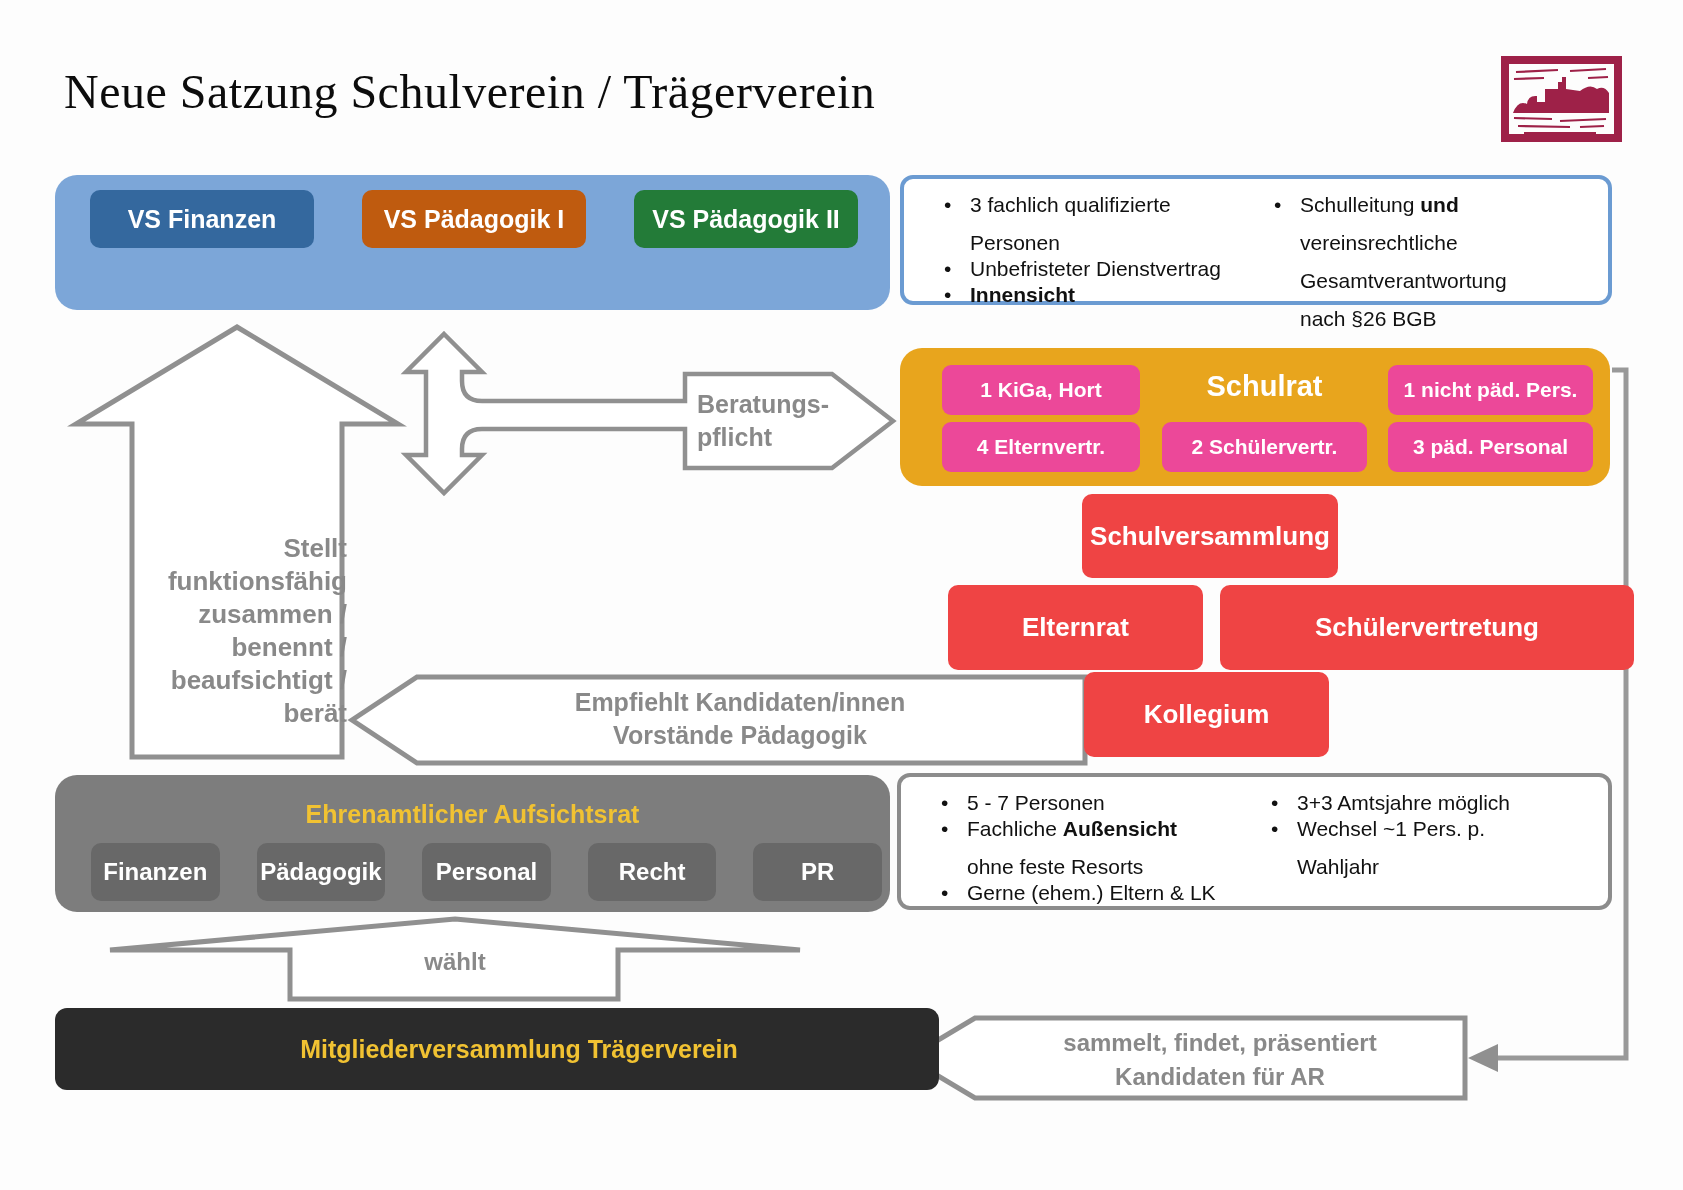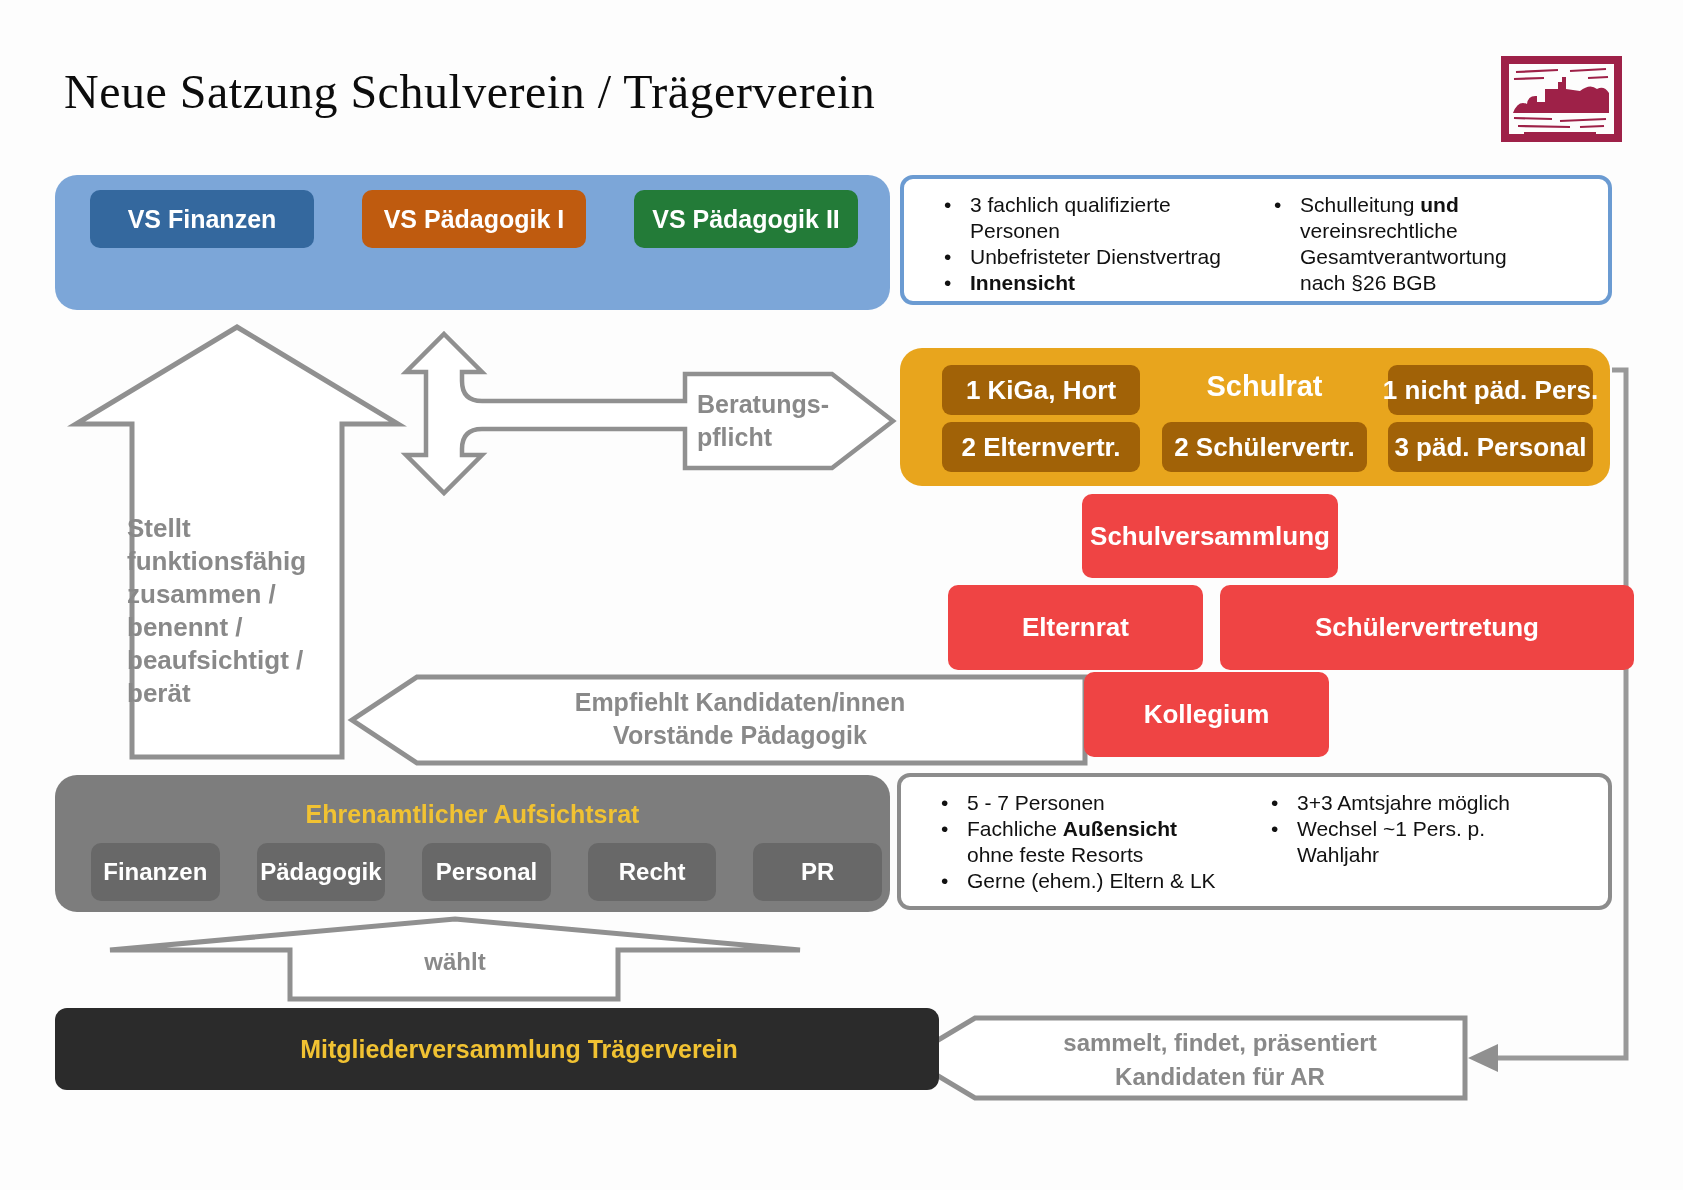--- a/index.html
+++ b/index.html
@@ -20,46 +20,46 @@
                    color:#F1C232;font-size:25px;font-weight:bold;}
   
   .note{background:#fff;border-radius:13px;display:flex;padding:13px 0 0 30px;box-sizing:border-box;}
   .note1{left:900px;top:175px;width:712px;height:130px;border:4px solid #6B9BD2;}
   .note2{left:897px;top:773px;width:715px;height:137px;border:4px solid #8C8C8C;}
   .ncol{font-size:21px;color:#111;line-height:26px;}
   .ncol1{width:315px;}
   .ncol2{width:300px;margin-left:15px;}
   .bullet{position:relative;padding-left:36px;}
   .bullet::before{content:"\2022";position:absolute;left:10px;}
-  .cont{padding-left:36px;}
+  .cont{padding-left:36px;margin-top:12px;}
   b{font-weight:bold;}
   
   .schulrat{left:900px;top:348px;width:710px;height:138px;background:#E8A51D;border-radius:22px;}
-  .srcell{position:absolute;height:50px;background:#a16207;border-radius:9px;
+  .srcell{position:absolute;height:50px;background:#ec4899;border-radius:9px;
           display:flex;align-items:center;justify-content:center;
-          color:#fff;font-size:26px;font-weight:bold;white-space:nowrap;}
+          color:#fff;font-size:21px;font-weight:bold;white-space:nowrap;}
   .sr-title{position:absolute;left:262px;width:205px;top:22px;text-align:center;
             color:#fff;font-size:29px;font-weight:bold;}
   
   .gbox{background:#ef4444;border-radius:10px;display:flex;align-items:center;justify-content:center;
         color:#fff;font-size:26px;font-weight:bold;}
   
   .aufsichtsrat{left:55px;top:775px;width:835px;height:137px;background:#7D7D7D;border-radius:22px;}
   .ar-label{position:absolute;left:0;right:0;top:25px;text-align:center;
             color:#F1C232;font-size:25px;font-weight:bold;}
   .ar-row{position:absolute;left:8px;right:8px;top:68px;height:58px;display:flex;gap:9px;}
   .ar-row>div{flex:1;background:#686868;border-radius:10px;display:flex;align-items:center;
               justify-content:center;color:#fff;font-size:24px;font-weight:bold;margin-left:28px;}
   
   .mitglieder{left:55px;top:1008px;width:840px;height:82px;background:#2B2B2B;border-radius:12px;
               display:flex;align-items:center;justify-content:center;
               color:#F1C232;font-size:25px;font-weight:bold;padding-left:44px;}
   
   .arrtxt{color:#898989;font-weight:bold;z-index:3;}
-  #stellt-text{left:127px;top:512px;width:220px;text-align:left;font-size:26px;line-height:33px;}
+  #stellt-text{left:127px;top:532px;width:220px;text-align:right;font-size:26px;line-height:33px;}
   #beratung-text{left:697px;top:388px;width:180px;font-size:25px;line-height:33px;}
   #empfiehlt-text{left:420px;top:686px;width:640px;text-align:center;font-size:25px;line-height:33px;}
   #waehlt-text{left:355px;top:948px;width:200px;text-align:center;font-size:24px;}
   #sammelt-text{left:980px;top:1026px;width:480px;text-align:center;font-size:24px;line-height:34px;}
   #arrow-layer{position:absolute;left:0;top:0;z-index:1;}
   .zbox{z-index:2;}
   #logo{left:1500px;top:55px;width:123px;height:88px;}
 </style>
 </head>
 <body>
@@ -124,21 +124,21 @@
       <div class="cont">vereinsrechtliche</div>
       <div class="cont">Gesamtverantwortung</div>
       <div class="cont">nach §26 BGB</div>
     </div>
   </div>
 
   <div class="abs schulrat zbox">
     <div class="srcell" style="left:42px;top:17px;width:198px;">1 KiGa, Hort</div>
     <div class="sr-title">Schulrat</div>
     <div class="srcell" style="left:488px;top:17px;width:205px;">1 nicht päd. Pers.</div>
-    <div class="srcell" style="left:42px;top:74px;width:198px;">2 Elternvertr.</div>
+    <div class="srcell" style="left:42px;top:74px;width:198px;">4 Elternvertr.</div>
     <div class="srcell" style="left:262px;top:74px;width:205px;">2 Schülervertr.</div>
     <div class="srcell" style="left:488px;top:74px;width:205px;">3 päd. Personal</div>
   </div>
 
   <div class="abs gbox zbox" style="left:1082px;top:494px;width:256px;height:84px;">Schulversammlung</div>
   <div class="abs gbox zbox" style="left:948px;top:585px;width:255px;height:85px;">Elternrat</div>
   <div class="abs gbox zbox" style="left:1220px;top:585px;width:414px;height:85px;">Schülervertretung</div>
   <div class="abs gbox zbox" style="left:1084px;top:672px;width:245px;height:85px;">Kollegium</div>
 
   <div class="abs arrtxt" id="stellt-text">

